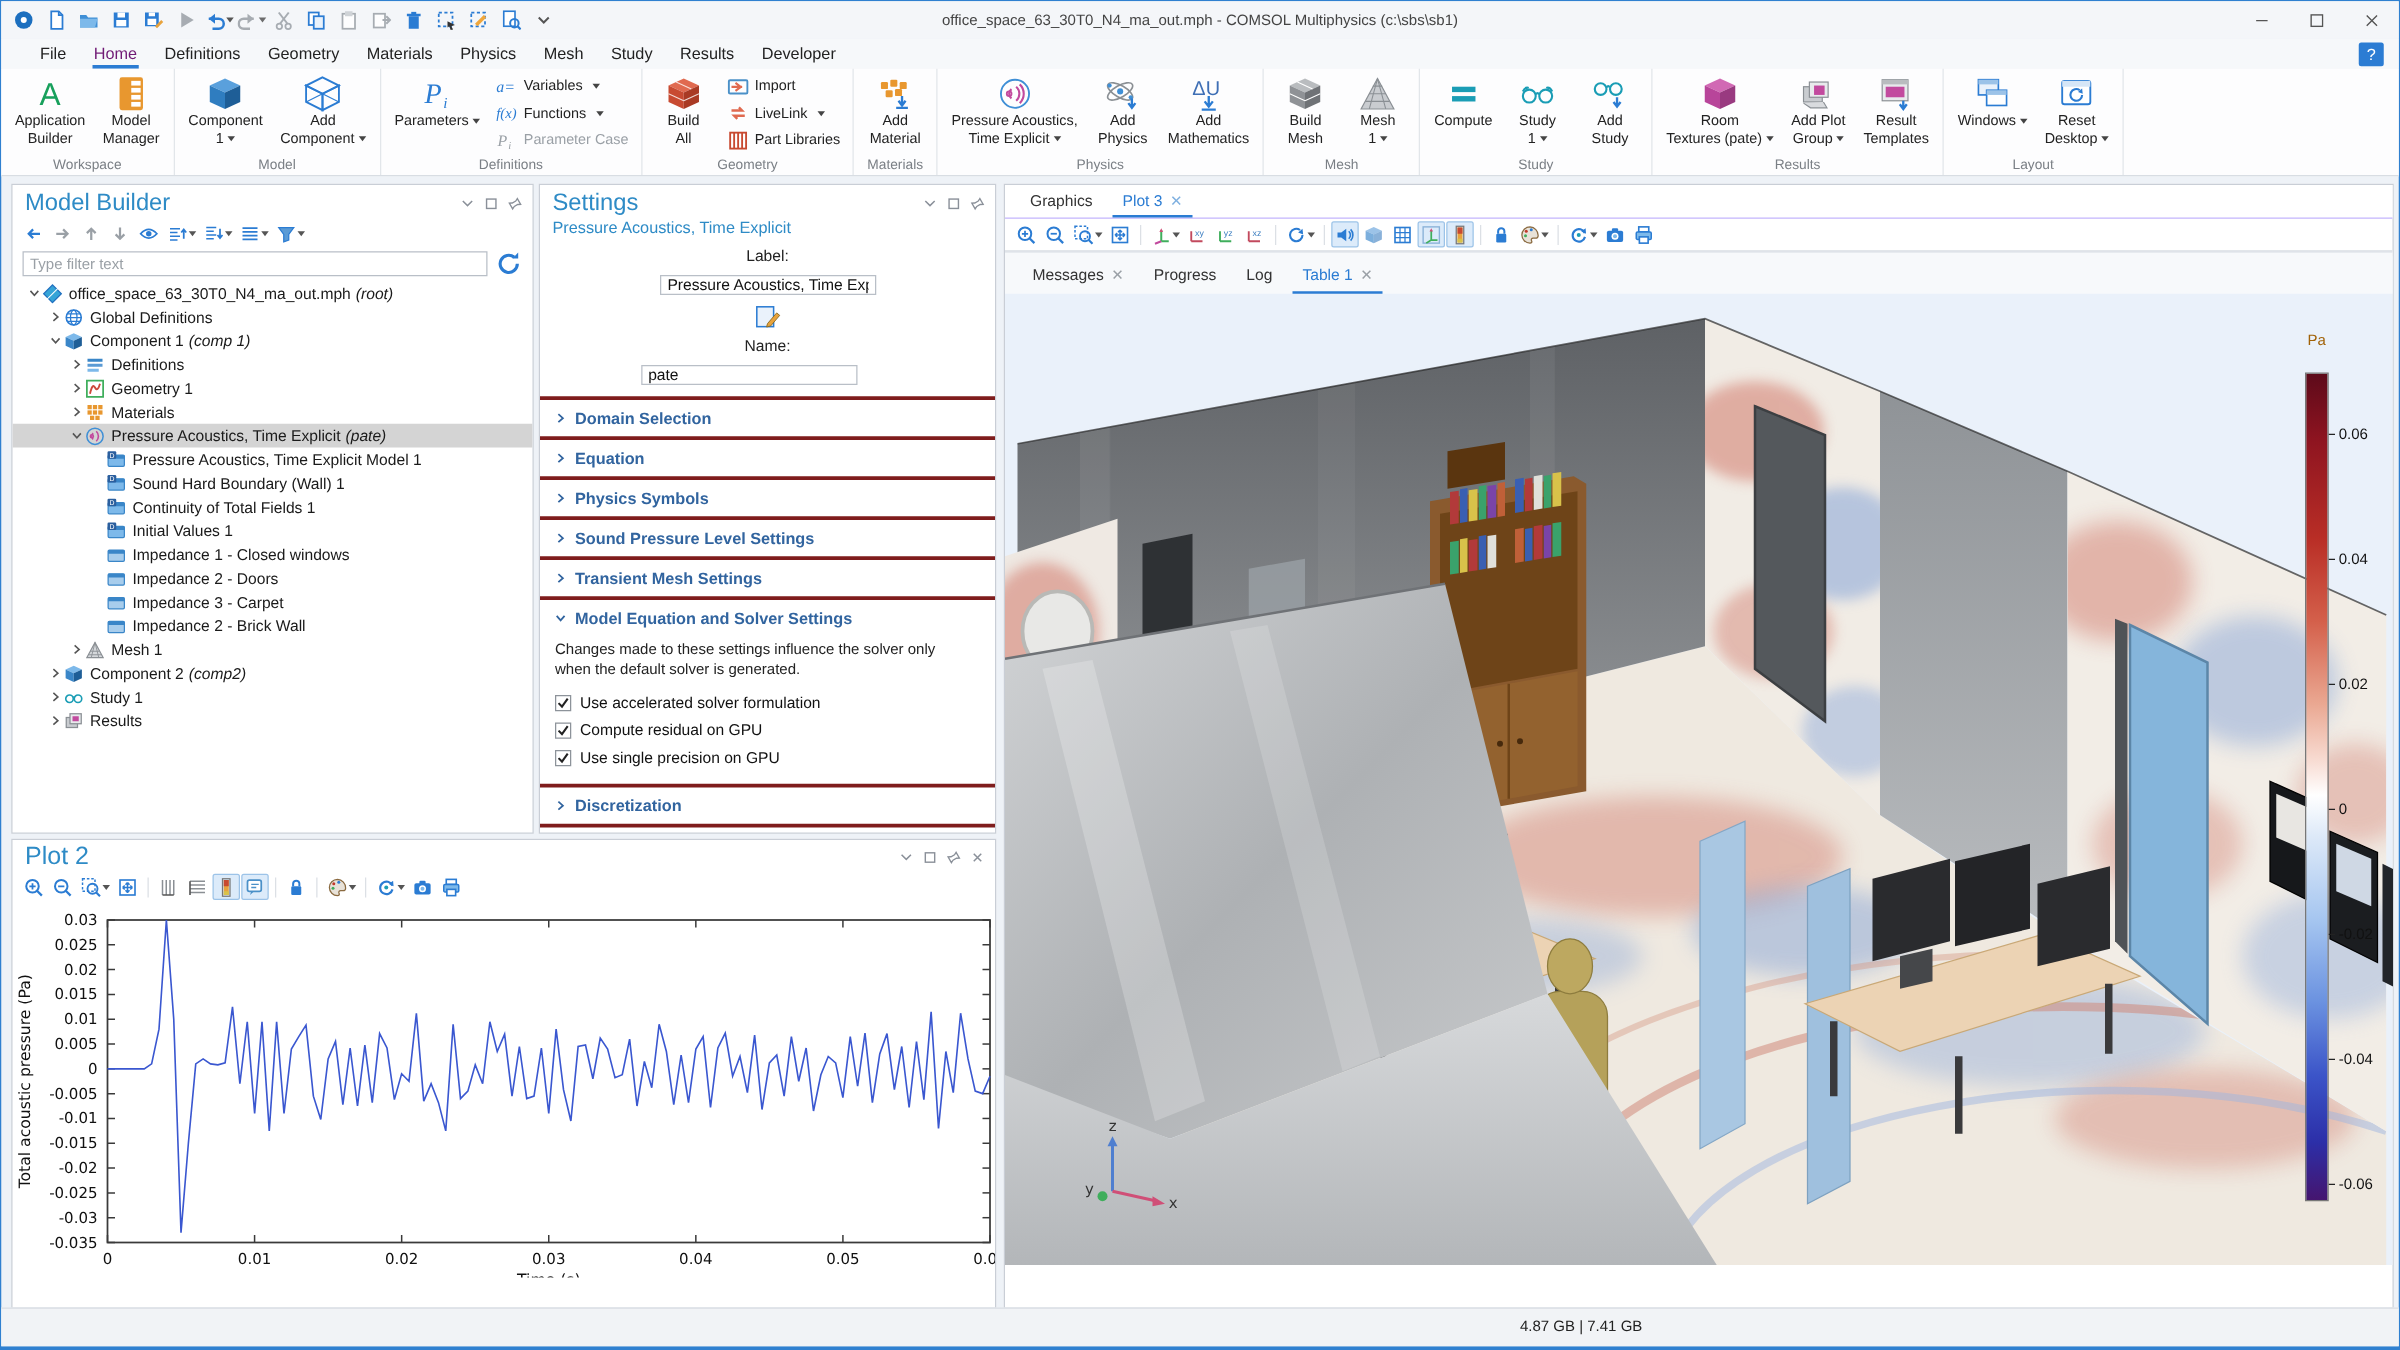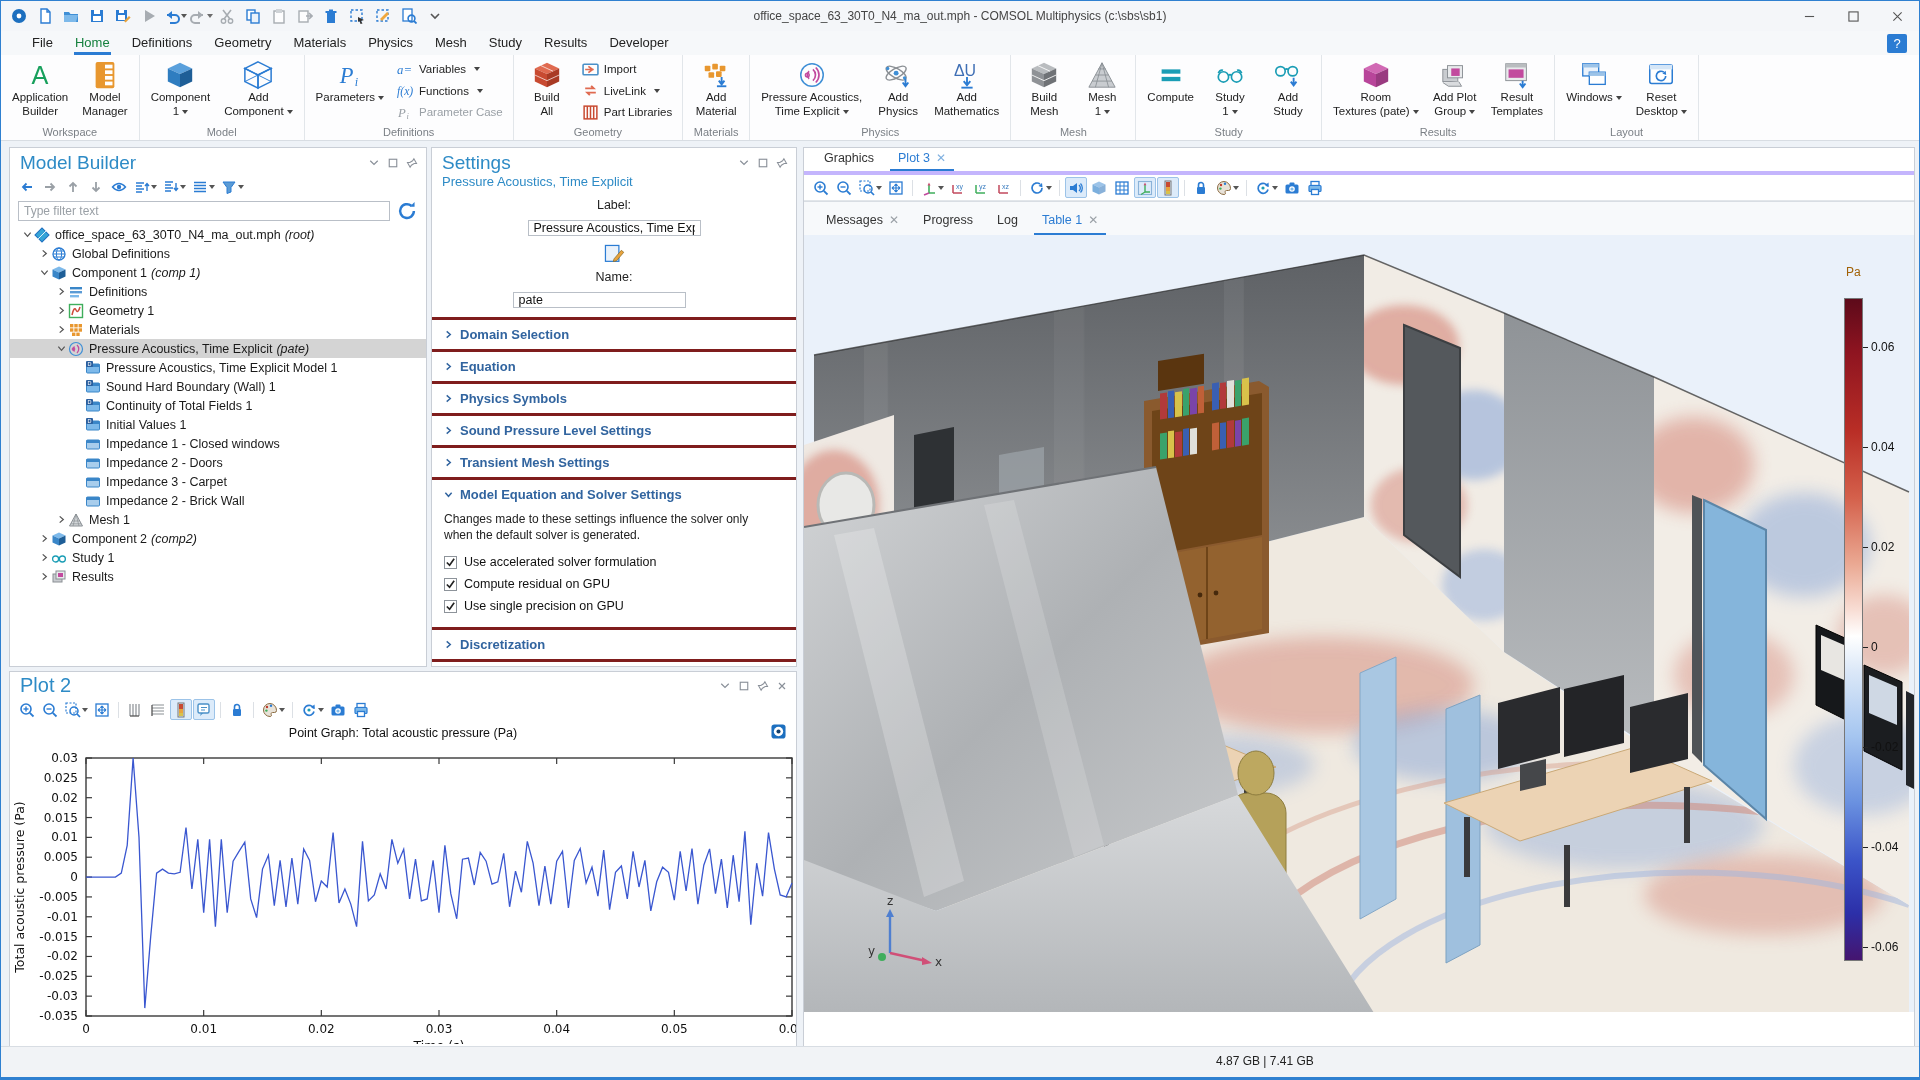--- a/index.html
+++ b/index.html
@@ -12,21 +12,21 @@
   .qa-btn { width:24px; height:22px; display:flex; align-items:center; justify-content:center; }
   .qa-btn svg { width:16px; height:16px; }
   .title-text { position:absolute; left:0; right:0; text-align:center; font-size:12px; color:#444; pointer-events:none; }
   .win-controls { position:absolute; right:0; top:0; display:flex; height:30px; }
   .wc-btn { width:44px; height:30px; display:flex; align-items:center; justify-content:center; color:#555; }
   .wc-btn svg { width:11px; height:11px; }
 
   
   .menubar { position:absolute; left:0; top:30px; width:100%; height:24px; background:#f6f8fa; display:flex; align-items:flex-end; padding-left:20px; }
   .menu-item { font-size:13px; color:#222; padding:3px 11px 5px; position:relative; cursor:default; }
-  .menu-item.active { color:#15803d; }
+  .menu-item.active { color:#701a75; }
   .menu-item.active::after { content:""; position:absolute; left:10px; right:10px; bottom:0; height:3px; background:#2b7cd3; }
   .help-btn { position:absolute; right:12px; bottom:2px; width:20px; height:19px; background:#2b7cd3; color:#fff; font-size:13px; display:flex; align-items:center; justify-content:center; border-radius:2px; }
 
   
   .ribbon { position:absolute; left:0; top:54px; width:100%; height:86px; background:#fdfdfe; border-bottom:1px solid #d8dde3; display:flex; }
   .rgroup { display:flex; flex-direction:column; border-right:1px solid #e2e6ea; padding:2px 4px 0; }
   .rg-items { flex:1; display:flex; align-items:stretch; }
   .rg-label { text-align:center; font-size:11px; color:#7a7f85; padding:1px 4px 2px; white-space:nowrap; }
   .rbig { display:flex; flex-direction:column; align-items:center; justify-content:flex-start; padding:3px 7px 1px; min-width:58px; }
   .rbig .ricon { width:30px; height:30px; margin-bottom:1px; }
@@ -74,21 +74,21 @@
   .sec-note { font-size:12px; color:#222; line-height:1.35; margin-bottom:8px; width:330px; }
   .chk-row { display:flex; align-items:center; gap:7px; font-size:12.5px; color:#111; height:22px; }
   .chk-box { width:13px; height:13px; border:1px solid #8d939a; background:#fff; display:flex; align-items:center; justify-content:center; }
   .chk-box svg { width:11px; height:11px; }
 
   
   #p2-title-row { position:relative; text-align:center; font-size:12.5px; color:#111; height:22px; line-height:22px; }
   #p2-corner-icon { position:absolute; right:10px; top:2px; width:15px; height:15px; }
 
   
-  .gtabs { display:flex; align-items:flex-end; height:27px; background:#fff; border-bottom:4px solid #c4b5fd; padding-left:8px; position:relative; }
+  .gtabs { display:flex; align-items:flex-end; height:27px; background:#fff; border-bottom:1px solid #c4b5fd; padding-left:8px; position:relative; }
   .gtab { display:flex; align-items:center; gap:6px; font-size:12.5px; color:#333; padding:4px 12px 6px; position:relative; }
   .gtab.active { color:#2b7cd3; }
   .gtab.active::after { content:""; position:absolute; left:4px; right:4px; bottom:0; height:2.5px; background:#2b7cd3; }
   .tab-x { color:#9aa0a6; font-size:12px; }
   .gtab.active .tab-x { color:#7fb0e0; }
   .gwin-icons { position:absolute; right:8px; top:7px; display:flex; gap:7px; }
   #gcontent { position:absolute; left:0; top:57px; right:0; bottom:34px; background:#eaf1fa; overflow:hidden; }
   .time-label { position:absolute; left:18px; top:10px; font-size:12.5px; color:#111; }
   .scene-title { position:absolute; left:0; right:0; top:10px; text-align:center; font-size:12.5px; color:#111; }
   #gcorner-icon { position:absolute; right:10px; top:6px; width:15px; height:15px; }
@@ -1152,29 +1152,20 @@
           </svg>
         </div>
         <div class="tbtn">
           <svg viewBox="0 0 16 16">
             <rect x="4" y="1.5" width="8" height="4" fill="#fff" stroke="#2b7cd3" stroke-width="1.3"></rect>
             <rect x="2" y="5.5" width="12" height="6" rx="1" fill="#7db9ea" stroke="#2b7cd3" stroke-width="1.2"></rect>
             <rect x="4.5" y="9.5" width="7" height="5" fill="#fff" stroke="#2b7cd3" stroke-width="1.3"></rect>
           </svg>
         </div>
       </div>
-    <div id="p2-title-row">
-      <span>Point Graph: Total acoustic pressure (Pa)</span>
-      <span id="p2-corner-icon"><svg viewBox="0 0 16 16">
-            <rect x="0.5" y="0.5" width="15" height="15" rx="3" fill="#1c6fbf"></rect>
-            <circle cx="8" cy="8" r="5" fill="#fff"></circle>
-            <path d="M8 3a5 5 0 0 0 0 10 5 5 0 0 1 0-10z" fill="#f5a623"></path>
-            <circle cx="8" cy="8" r="2.2" fill="#12406e"></circle>
-          </svg></span>
-    </div>
     <svg id="p2-chart" width="786" height="300">
         <rect x="76" y="14" width="706" height="258" fill="#fff" stroke="#3a3a3a" stroke-width="1.4"></rect>
         <line x1="76" y1="14" x2="82" y2="14" stroke="#3a3a3a" stroke-width="1.2"></line>
         <line x1="776" y1="14" x2="782" y2="14" stroke="#3a3a3a" stroke-width="1.2"></line>
         <text class="axis" x="68" y="18" font-size="12" text-anchor="end" fill="#111">0.03</text>
         <line x1="76" y1="33.84615384615384" x2="82" y2="33.84615384615384" stroke="#3a3a3a" stroke-width="1.2"></line>
         <line x1="776" y1="33.84615384615384" x2="782" y2="33.84615384615384" stroke="#3a3a3a" stroke-width="1.2"></line>
         <text class="axis" x="68" y="37.84615384615384" font-size="12" text-anchor="end" fill="#111">0.025</text>
         <line x1="76" y1="53.692307692307686" x2="82" y2="53.692307692307686" stroke="#3a3a3a" stroke-width="1.2"></line>
         <line x1="776" y1="53.692307692307686" x2="782" y2="53.692307692307686" stroke="#3a3a3a" stroke-width="1.2"></line>

